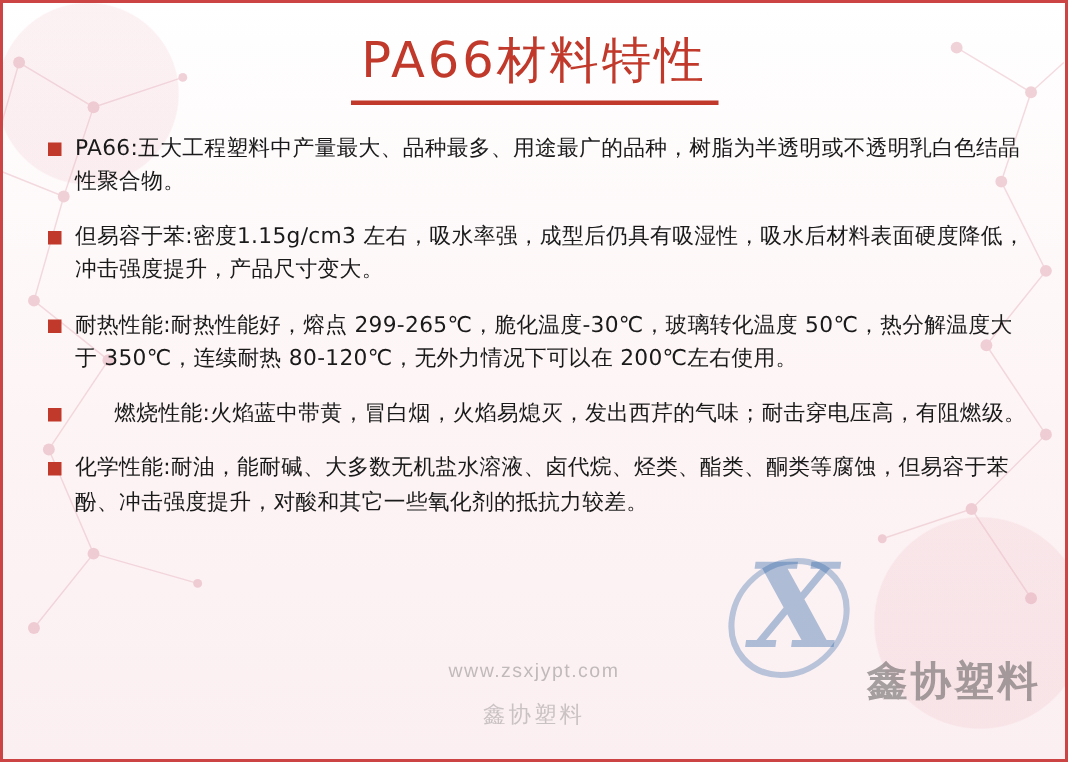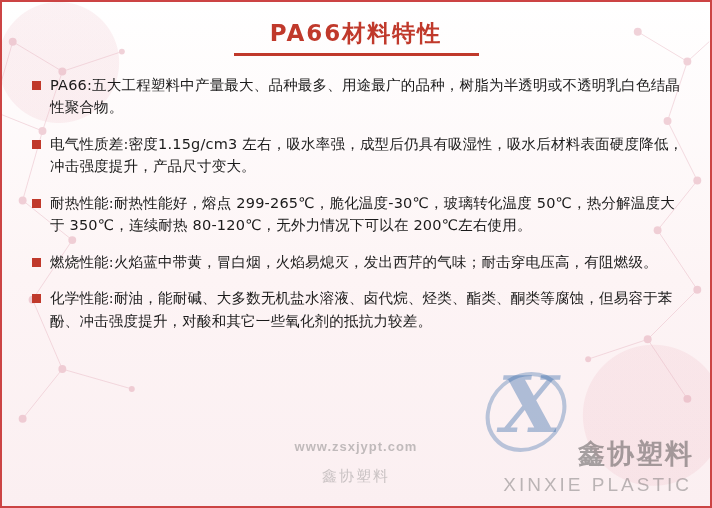--- a/index.html
+++ b/index.html
@@ -35,22 +35,22 @@
   .deco svg { width: 100%; height: 100%; display: block; }
 
   .title-wrap {
     position: relative;
     text-align: center;
     padding-top: 16px;
   }
   .title {
     display: inline-block;
     font-family: "DejaVu Sans", sans-serif;
-    font-size: 23px;
-    font-weight: bold;
+    font-size: 33px;
+    font-weight: normal;
     color: #c0392b;
     letter-spacing: 2px;
     padding: 0 10px 8px 10px;
     position: relative;
   }
   .title-underline {
     width: 245px;
     height: 3px;
     background: #c0392b;
     margin: 0 auto;
@@ -62,20 +62,21 @@
     position: relative;
     margin: 14px 0 0 0;
     padding: 0 26px 0 30px;
     list-style: none;
   }
   .item {
     position: relative;
     display: flex;
     align-items: flex-start;
     margin-bottom: 14px;
+    justify-content: space-between;
   }
   .bullet {
     flex: 0 0 auto;
     width: 9px;
     height: 9px;
     background: #c0392b;
     margin-top: 7px;
     margin-right: 9px;
   }
   .item-text {
@@ -132,21 +133,20 @@
   .wm-url {
     position: absolute;
     left: 50%;
     transform: translateX(-50%);
     bottom: 52px;
     font-family: "Liberation Sans", sans-serif;
     font-size: 13px;
     color: rgba(120,120,120,0.45);
     letter-spacing: 1px;
     pointer-events: none;
-    font-weight: bold;
   }
   .wm-site {
     position: absolute;
     left: 50%;
     transform: translateX(-50%);
     bottom: 20px;
     font-family: "DejaVu Sans", sans-serif;
     font-size: 15px;
     color: rgba(120,120,120,0.38);
     letter-spacing: 2px;
@@ -203,38 +203,37 @@
     <div class="title-underline"></div>
   </div>
 
   <ul class="list">
     <li class="item">
       <span class="bullet"></span>
       <span class="item-text">PA66:五大工程塑料中产量最大、品种最多、用途最广的品种，树脂为半透明或不透明乳白色结晶性聚合物。</span>
     </li>
     <li class="item">
       <span class="bullet"></span>
-      <span class="item-text">电气性质差:密度1.15g/cm3 左右，吸水率强，成型后仍具有吸湿性，吸水后材料表面硬度降低，冲击强度提升，产品尺寸变大。</span>
+      <span class="item-text">但易容于苯:密度1.15g/cm3 左右，吸水率强，成型后仍具有吸湿性，吸水后材料表面硬度降低，冲击强度提升，产品尺寸变大。</span>
     </li>
     <li class="item">
       <span class="bullet"></span>
       <span class="item-text">耐热性能:耐热性能好，熔点 299-265℃，脆化温度-30℃，玻璃转化温度 50℃，热分解温度大于 350℃，连续耐热 80-120℃，无外力情况下可以在 200℃左右使用。</span>
     </li>
     <li class="item">
       <span class="bullet"></span>
       <span class="item-text">燃烧性能:火焰蓝中带黄，冒白烟，火焰易熄灭，发出西芹的气味；耐击穿电压高，有阻燃级。</span>
     </li>
     <li class="item">
       <span class="bullet"></span>
       <span class="item-text">化学性能:耐油，能耐碱、大多数无机盐水溶液、卤代烷、烃类、酯类、酮类等腐蚀，但易容于苯 酚、冲击强度提升，对酸和其它一些氧化剂的抵抗力较差。</span>
     </li>
   </ul>
 
   <div class="wm-x">
     <span class="wm-circle"></span>
     <span>X</span>
   </div>
   <div class="wm-cn">鑫协塑料</div>
-  <div class="wm-en">XINXIE PLASTIC</div>
   <div class="wm-url">www.zsxjypt.com</div>
   <div class="wm-site">鑫协塑料</div>
 
 </div>
 
 </body></html>

